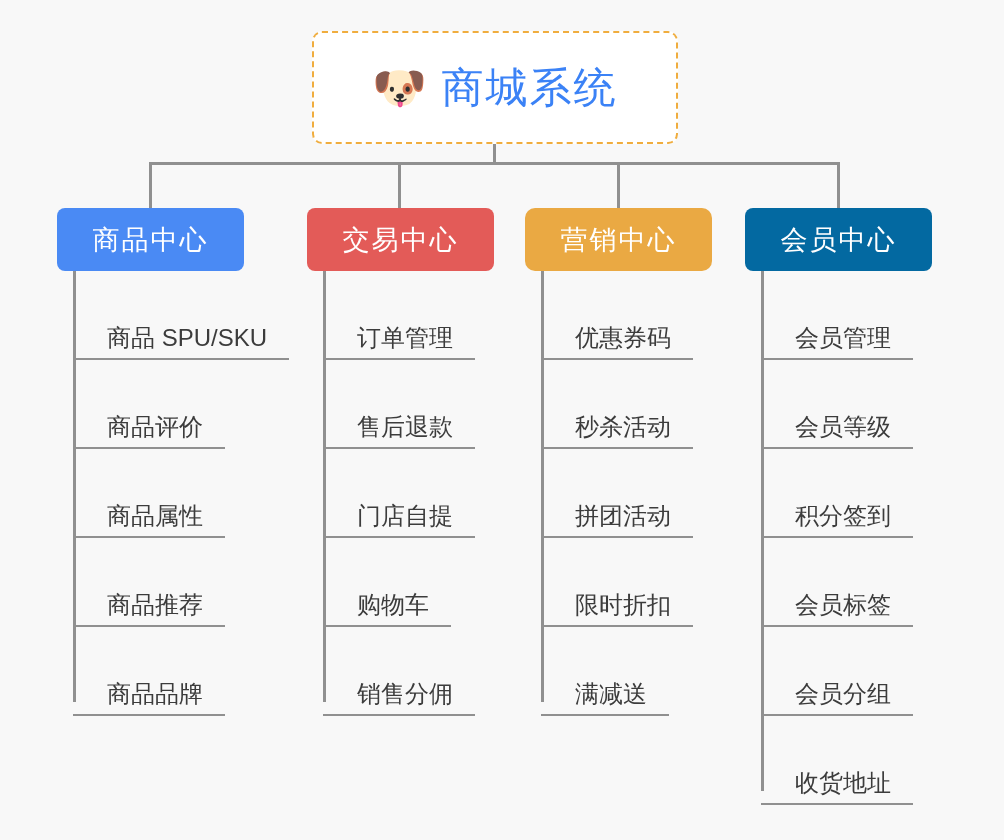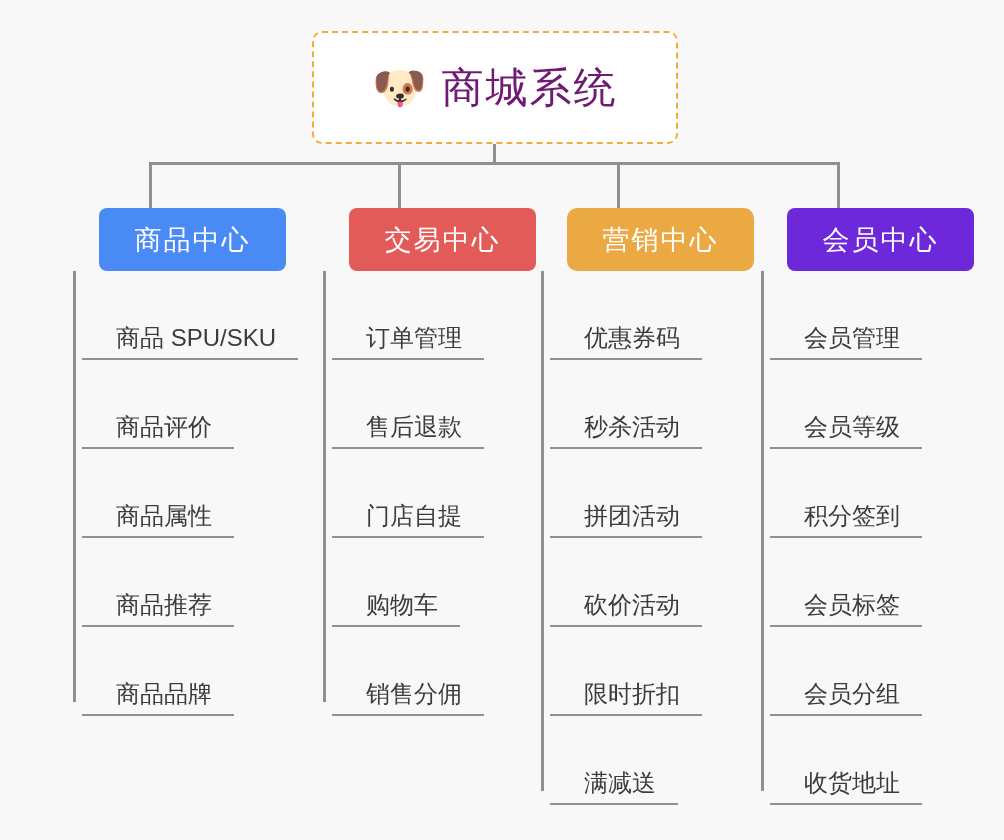--- a/index.html
+++ b/index.html
@@ -35,21 +35,21 @@
     gap: 14px;
   }
   .root-emoji {
     font-size: 44px;
     line-height: 1;
     display: block;
     filter: saturate(1.05);
   }
   .root-title {
     font-size: 42px;
-    color: #701a75;
+    color: #3b82f6;
     letter-spacing: 2px;
     white-space: nowrap;
   }
 
   
   .line { position: absolute; background: #909090; }
   .v-line { width: 3px; }
   .h-line { height: 3px; }
 
   
@@ -80,21 +80,20 @@
     width: 187px;
     height: 63px;
     border-radius: 8px;
     display: flex;
     align-items: center;
     justify-content: center;
     color: #ffffff;
     font-size: 27px;
     letter-spacing: 2px;
     white-space: nowrap;
-    margin-left: 42px;
   }
 
   
   .leaf-wrap {
     position: relative;
     margin-left: 16px;
     padding-left: 0;
   }
   .trunk {
     position: absolute;
@@ -115,21 +114,20 @@
     padding-left: 0;
   }
   .leaf-inner {
     display: inline-block;
     padding: 0 22px 6px 34px;
     border-bottom: 2px solid #909090;
     font-size: 24px;
     color: #3c3c3c;
     white-space: nowrap;
     line-height: 1.15;
-    margin-left: 9px;
   }
 </style>
 </head>
 <body>
 
 <div id="mindmap">
 
   <div class="root-node">
     <span class="root-emoji">🐶</span>
     <span class="root-title">商城系统</span>
@@ -204,34 +202,31 @@
         <li class="leaf-item">
           <span class="leaf-inner">优惠券码</span>
         </li>
         <li class="leaf-item">
           <span class="leaf-inner">秒杀活动</span>
         </li>
         <li class="leaf-item">
           <span class="leaf-inner">拼团活动</span>
         </li>
         <li class="leaf-item">
-          <span class="leaf-inner">砍价活动</span>
-        </li>
-        <li class="leaf-item">
           <span class="leaf-inner">限时折扣</span>
         </li>
         <li class="leaf-item">
           <span class="leaf-inner">满减送</span>
         </li>
       </ul>
     </div>
   </div>
 
   <div class="column col-3">
-    <div class="cat-header" style="background: #6d28d9;">
+    <div class="cat-header" style="background: #0369a1;">
       <span>会员中心</span>
     </div>
     <div class="leaf-wrap">
       <div class="trunk"></div>
       <ul class="leaf-list">
         <li class="leaf-item">
           <span class="leaf-inner">会员管理</span>
         </li>
         <li class="leaf-item">
           <span class="leaf-inner">会员等级</span>

